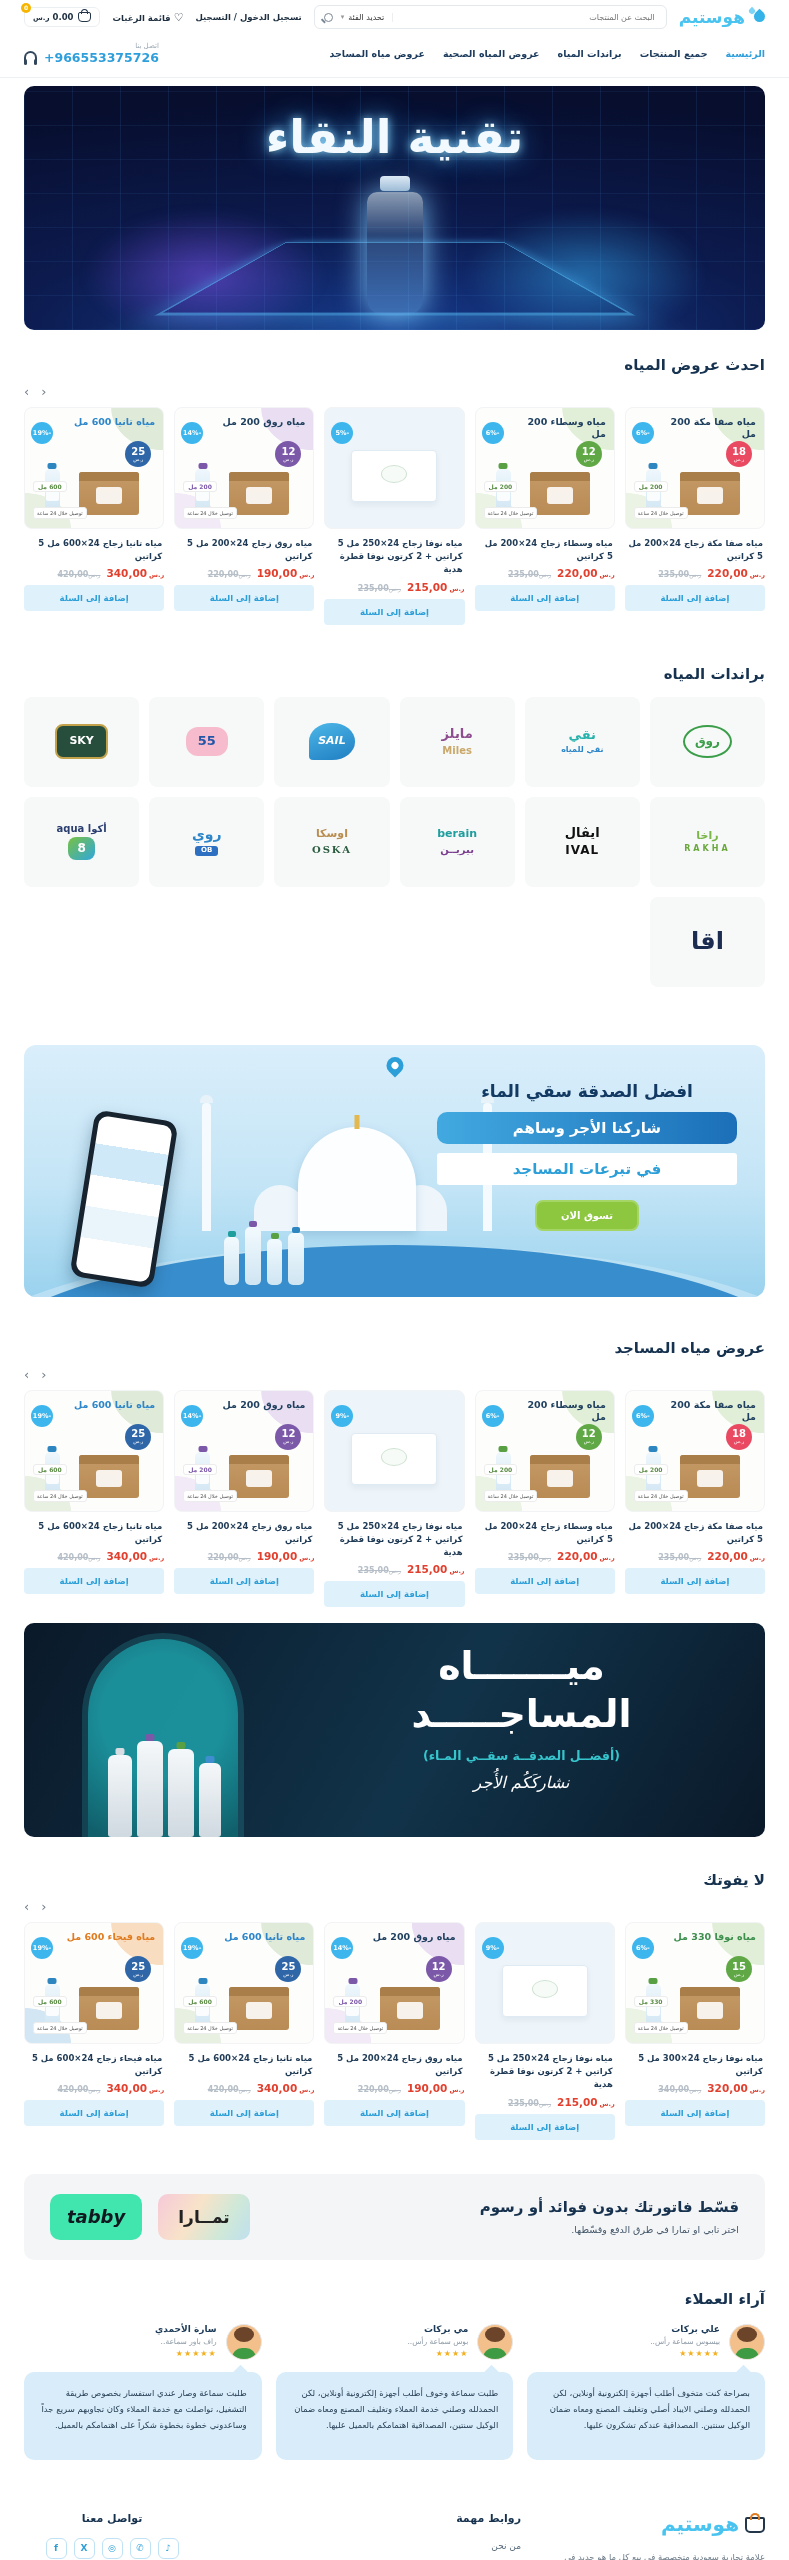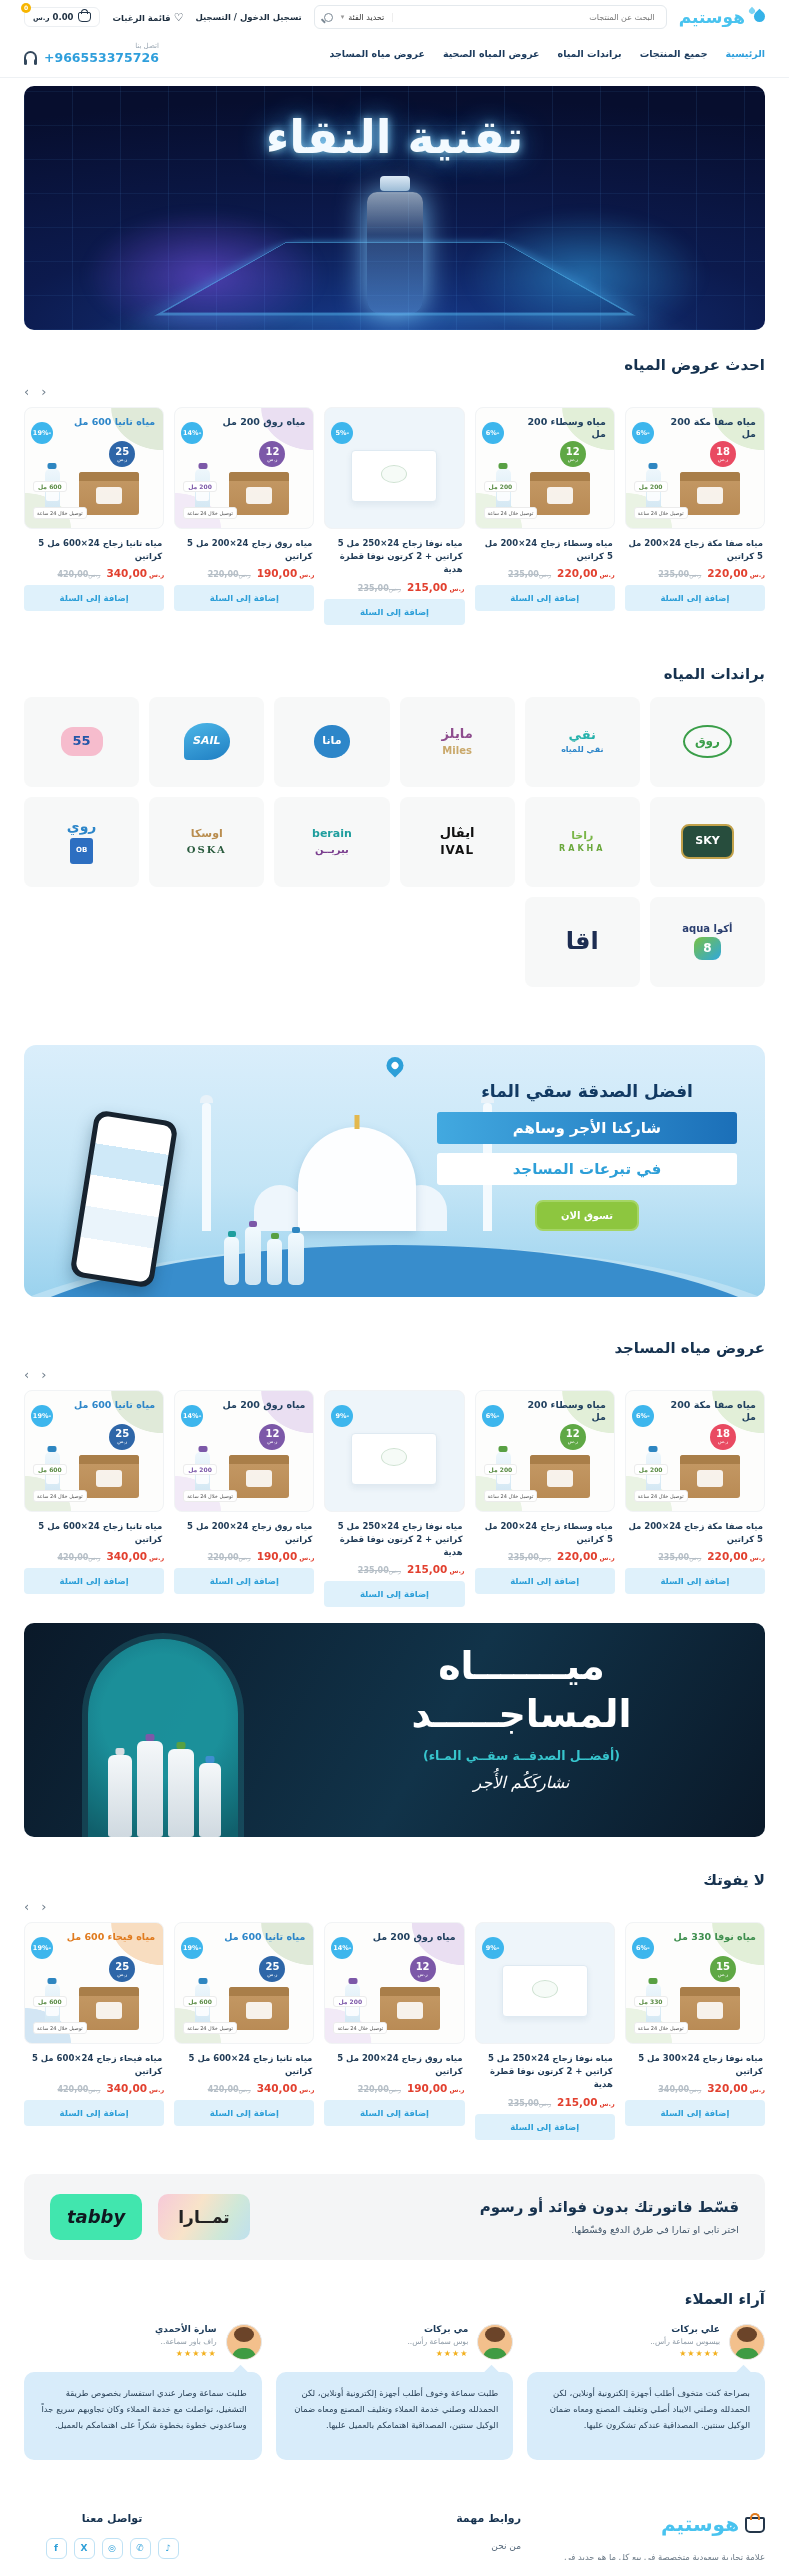--- a/index.html
+++ b/index.html
@@ -54,21 +54,21 @@
 .pcard{flex:1;min-width:0;display:flex;flex-direction:column}
 .art{position:relative;height:122px;border-radius:8px;background:#fdfdfc;border:1px solid #f1f3f5;overflow:hidden}
 .c-safa .art,.c-wustaa .art,.c-nova330 .art{background:radial-gradient(62% 58% at 100% 0%,#e2efd8 0 60%,transparent 61%),radial-gradient(55% 48% at 0% 100%,#eaf3e4 0 60%,transparent 61%),#fdfdfc}
 .c-roq .art{background:radial-gradient(62% 58% at 100% 0%,#eadff2 0 60%,transparent 61%),radial-gradient(55% 48% at 0% 100%,#f2eaf7 0 60%,transparent 61%),#fdfdfc}
 .c-tania .art{background:radial-gradient(62% 58% at 100% 0%,#e0ead9 0 60%,transparent 61%),radial-gradient(55% 48% at 0% 100%,#e8f0e2 0 60%,transparent 61%),#fdfdfc}
 .c-fayha .art{background:radial-gradient(62% 58% at 100% 0%,#f8ddc0 0 60%,transparent 61%),radial-gradient(55% 48% at 0% 100%,#d3e6f4 0 60%,transparent 61%),#fdfdfc}
 .c-nova .art{background:#eef5fa}
 .disc{position:absolute;top:14px;left:6px;width:22px;height:22px;border-radius:50%;background:#3db6ed;color:#fff;font-size:6.5px;font-weight:bold;display:flex;align-items:center;justify-content:center;z-index:4}
 .art-title{position:absolute;top:8px;right:8px;max-width:68%;font-size:9.5px;font-weight:bold;color:#1f3f5e;line-height:1.3;text-align:right;z-index:3}
 .c-tania .art-title{color:#2d86c9}.c-fayha .art-title{color:#e07b1f}.c-nova330 .art-title{color:#3f8f4f}
-.unit{position:absolute;top:33px;right:28px;width:26px;height:26px;border-radius:50%;color:#fff;display:flex;flex-direction:column;align-items:center;justify-content:center;z-index:3;line-height:1}
+.unit{position:absolute;top:33px;right:12px;width:26px;height:26px;border-radius:50%;color:#fff;display:flex;flex-direction:column;align-items:center;justify-content:center;z-index:3;line-height:1}
 .unit b{font-size:10px}.unit small{font-size:5px;font-weight:normal}
 .u-red{background:#e94a62}.u-green{background:#5fa845}.u-purple{background:#7c58a8}.u-blue{background:#2e66a8}
 .cbox{position:absolute;bottom:13px;right:24px;width:60px;height:43px;background:linear-gradient(180deg,#c59a66,#b98b55);border-radius:3px;z-index:1}
 .cbox::before{content:"";position:absolute;top:0;left:0;right:0;height:9px;background:#a97e49;border-radius:3px 3px 0 0}
 .cbox::after{content:"";position:absolute;top:15px;left:50%;transform:translateX(-50%);width:26px;height:17px;background:rgba(255,255,255,.88);border-radius:3px}
 .btl{position:absolute;bottom:13px;left:20px;width:15px;height:46px;background:linear-gradient(180deg,#eef7fc,#cfe5f2);border-radius:5px;z-index:2}
 .btl::before{content:"";position:absolute;top:-6px;left:50%;transform:translateX(-50%);width:9px;height:6px;border-radius:2px;background:#2e86c1}
 .c-wustaa .btl::before,.c-nova330 .btl::before{background:#58a043}
 .c-roq .btl::before{background:#7c58a8}
 .btl::after{content:"";position:absolute;top:14px;left:1px;right:1px;height:18px;background:rgba(255,255,255,.85);border-radius:2px}
@@ -93,21 +93,21 @@
 .b1 .bl1{color:#27b2ac}.b1 .bl2{color:#2d86c9;font-size:8px}
 .b2 .bl1{color:#8e4d8e}.b2 .bl2{color:#c9a86a}
 .b3 .bl1{color:#fff;background:#2d86c9;border-radius:50%;padding:10px 8px;font-size:11px}
 .b4 .bl2{color:#fff;background:linear-gradient(160deg,#4db7e8,#1f7ec2);border-radius:50% 50% 50% 4px;padding:12px 9px;font-style:italic;font-size:11px}
 .b5 .bl1{color:#2456a8;background:#f6bccd;border-radius:12px;padding:7px 12px}
 .b6 .bl2{color:#fff;background:#274d3d;border:2px solid #c2a24b;border-radius:8px;padding:9px 12px;font-size:11px}
 .b7 .bl1{color:#7ab648;font-size:11px}.b7 .bl2{color:#6aa83c;letter-spacing:3px;font-size:8px}
 .b8 .bl2{color:#1f9e9e;font-size:11px}.b8 .bl1{color:#7b3f8f;font-size:10px}
 .b9 .bl1{color:#111;font-size:13px}.b9 .bl2{color:#111;font-size:12px;letter-spacing:1px}
 .b10 .bl1{color:#b98d4f;font-size:11px}.b10 .bl2{color:#2b5c3f;font-family:"DejaVu Serif",serif;letter-spacing:2px;font-size:10px}
-.b11 .bl1{color:#2d86c9;font-size:14px}.b11 .bl2{color:#fff;background:#2d6fc1;border-radius:3px;padding:9px 6px;font-size:7px}
+.b11 .bl1{color:#2d86c9;font-size:14px}.b11 .bl2{color:#fff;background:#2d6fc1;border-radius:3px;padding:1px 6px;font-size:7px}
 .b12 .bl1{color:#2b3f70;font-size:10px}.b12 .bl2{color:#fff;background:linear-gradient(140deg,#79c143,#2fa7dd);border-radius:8px;padding:5px 9px;font-size:12px}
 .b13 .bl1{color:#1d2d52;font-size:24px}
 
 .appb{margin:58px 24px 0;height:252px;border-radius:12px;position:relative;overflow:hidden;background:linear-gradient(180deg,#daeefb 0%,#c4e5f6 55%,#9ad2ee 100%)}
 .appb .wave{position:absolute;left:-8%;right:-8%;bottom:-78px;height:130px;background:#2c85c9;border-radius:50% 50% 0 0/100% 100% 0 0;opacity:.92}
 .appb .wave2{position:absolute;left:-8%;right:-8%;bottom:-58px;height:110px;background:#bfe2f4;border-radius:50% 50% 0 0/100% 100% 0 0;opacity:.8}
 .pin{position:absolute;top:12px;left:50%;width:17px;height:17px;background:#2d9fd8;border-radius:50% 50% 0 50%;transform:translateX(-50%) rotate(45deg);z-index:3}
 .pin::after{content:"";position:absolute;inset:5px;background:#fff;border-radius:50%}
 .dome{position:absolute;bottom:66px;left:37%;width:118px;height:104px;background:#fdfeff;border-radius:60px 60px 0 0;box-shadow:0 4px 10px rgba(80,130,170,.25)}
 .dome::before{content:"";position:absolute;top:-12px;left:50%;transform:translateX(-50%);width:5px;height:14px;background:#e3b84e}
@@ -117,21 +117,21 @@
 .mn1{left:24%}.mn2{left:62%}
 .minar::before{content:"";position:absolute;top:-8px;left:-2px;right:-2px;height:8px;background:#e8f2f9;border-radius:6px 6px 0 0}
 .ph{position:absolute;bottom:14px;left:58px;width:84px;height:168px;background:#17232f;border-radius:13px;transform:rotate(9deg);padding:5px;box-shadow:0 8px 16px rgba(20,60,90,.35);z-index:4}
 .ph .scr{width:100%;height:100%;border-radius:9px;background:linear-gradient(180deg,#fff 0 18%,#cfe9f8 18% 38%,#fff 38% 58%,#eaf4fb 58% 78%,#fff 78%)}
 .bots{position:absolute;bottom:12px;left:200px;display:flex;align-items:flex-end;gap:6px;z-index:4}
 .bots i{display:block;background:linear-gradient(180deg,#f2fafe,#cfe5f2);border-radius:5px;position:relative}
 .bots i::before{content:"";position:absolute;top:-6px;left:50%;transform:translateX(-50%);width:8px;height:6px;border-radius:2px;background:#2e86c1}
 .bo1{width:16px;height:52px}.bo2{width:15px;height:46px}.bo2::before{background:#58a043!important}.bo3{width:16px;height:58px}.bo3::before{background:#7c58a8!important}.bo4{width:15px;height:48px}.bo4::before{background:#1f9e9e!important}
 .appb .txt{position:absolute;top:36px;right:28px;width:300px;text-align:center;z-index:5}
 .at1{font-size:17px;font-weight:bold;color:#123a63}
-.at2{margin-top:11px;background:linear-gradient(90deg,#42a9e0,#1b6fb8);color:#fff;font-size:15px;font-weight:bold;padding:7px 10px;border-radius:3px}
+.at2{margin-top:11px;background:linear-gradient(90deg,#42a9e0,#1b6fb8);color:#fff;font-size:15px;font-weight:bold;padding:7px 10px;border-radius:10px}
 .at3{margin-top:9px;background:#fff;color:#2d9fd8;font-size:15px;font-weight:bold;padding:7px 10px;border-radius:3px}
 .shop-btn{margin-top:15px;display:inline-block;background:#8dc63f;color:#fff;font-size:10px;font-weight:bold;padding:8px 24px;border-radius:8px;border:2px solid #a5d565}
 
 .mosb{margin:16px 24px 0;height:214px;border-radius:10px;position:relative;overflow:hidden;background:linear-gradient(120deg,#0a1929 0%,#113349 55%,#0a1929 100%)}
 .arch{position:absolute;left:64px;top:16px;width:150px;height:240px;border-radius:80px 80px 0 0;background:radial-gradient(circle at 50% 32%,#1d96a0 0 34%,#11646f 75%);box-shadow:0 0 0 6px rgba(46,170,180,.25);opacity:.95}
 .mbots{position:absolute;bottom:0;left:84px;display:flex;align-items:flex-end;gap:5px}
 .mbots i{display:block;background:linear-gradient(180deg,#f5f8fa,#cfd9e0);border-radius:6px 6px 3px 3px;position:relative}
 .mbots i::before{content:"";position:absolute;top:-7px;left:50%;transform:translateX(-50%);width:9px;height:7px;border-radius:2px;background:#3f8fd0}
 .mb1{width:22px;height:74px}.mb2{width:26px;height:88px}.mb2::before{background:#58a043!important}.mb3{width:26px;height:96px}.mb3::before{background:#7c58a8!important}.mb4{width:24px;height:82px}.mb4::before{background:#d7dde2!important}
 .mosb .txt{position:absolute;top:20px;right:36px;left:290px;text-align:center;z-index:3}
@@ -343,23 +343,20 @@
       <span class="bl1">روق</span>
     </a>
   <a class="bcard b1">
       <span class="bl1">نقي</span>
       <span class="bl2">نقي للمياه</span>
     </a>
   <a class="bcard b2">
       <span class="bl1">مايلز</span>
       <span class="bl2">Miles</span>
     </a>
-  <a class="bcard b3">
-      <span class="bl1">مانا</span>
-    </a>
   <a class="bcard b4">
       <span class="bl2">SAIL</span>
     </a>
   <a class="bcard b5">
       <span class="bl1">55</span>
     </a>
   <a class="bcard b6">
       <span class="bl2">SKY</span>
     </a>
   <a class="bcard b7">

